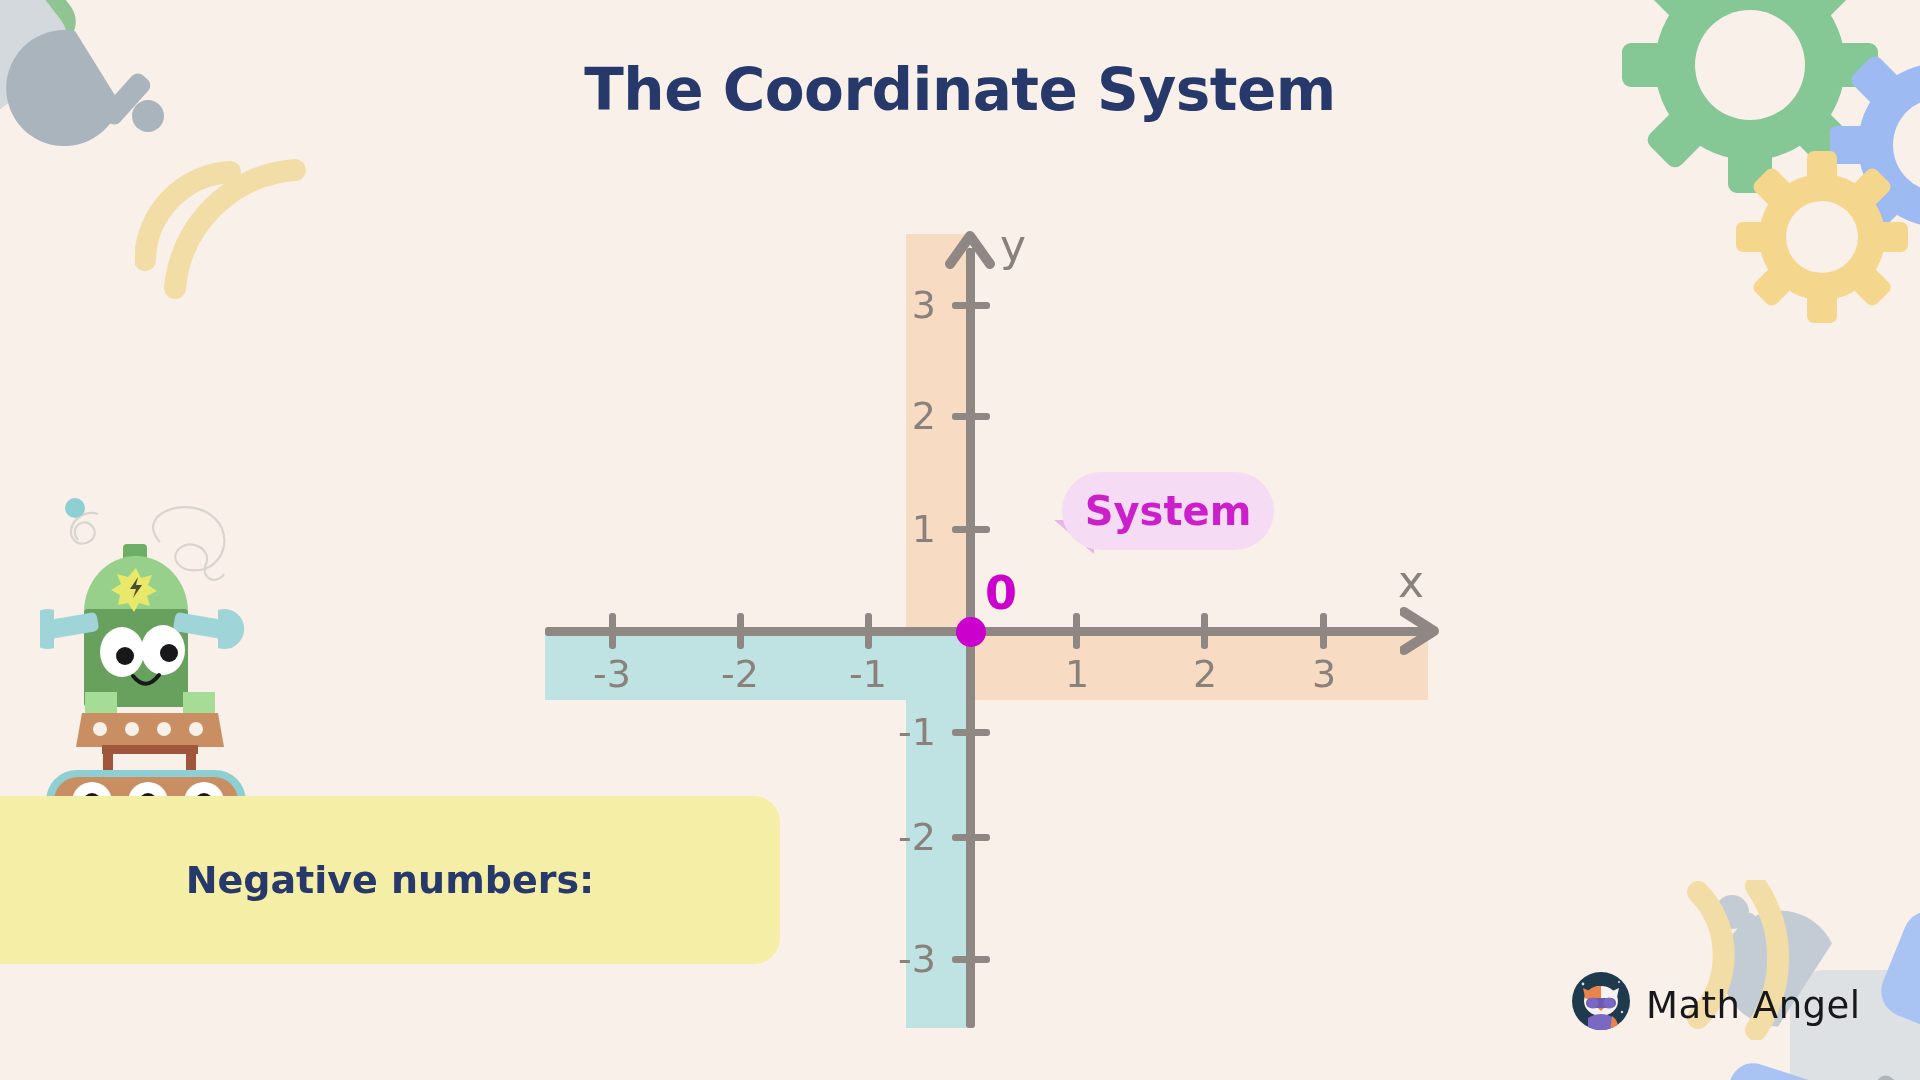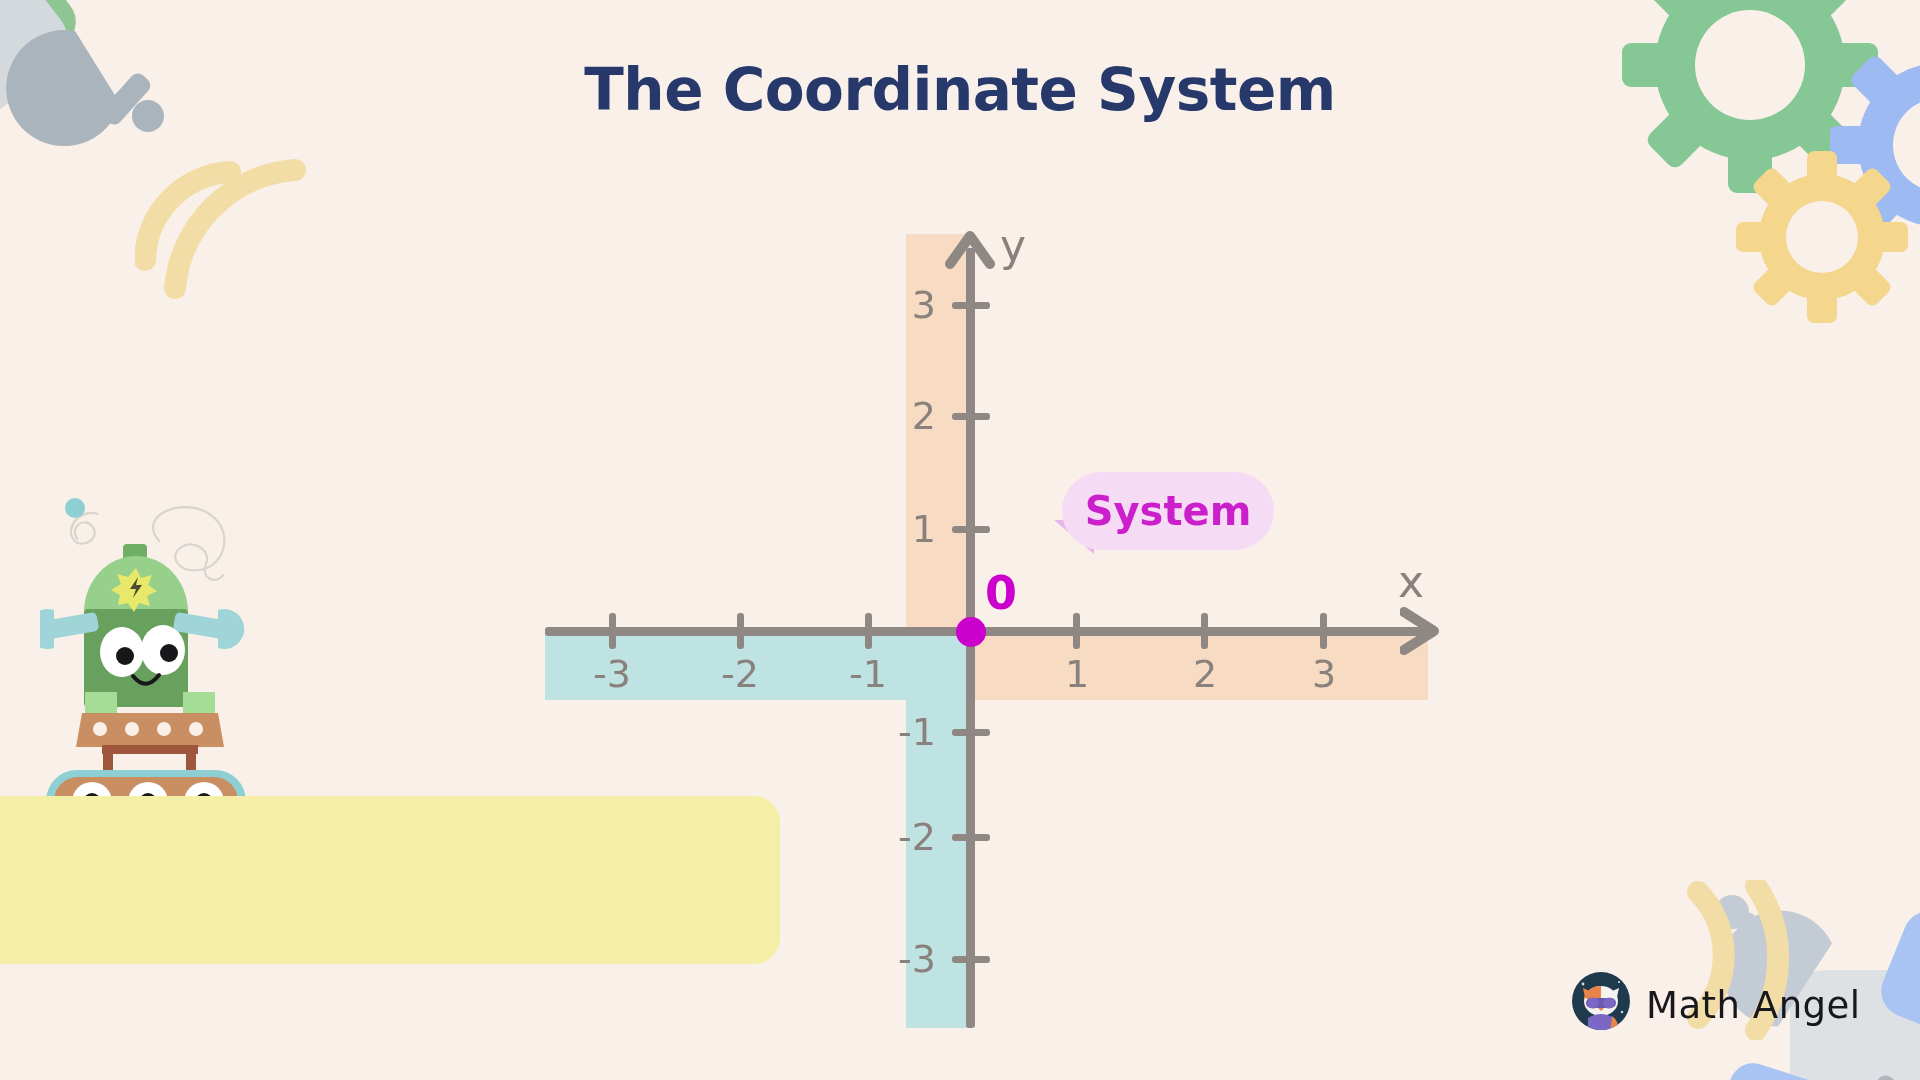--- a/index.html
+++ b/index.html
@@ -352,20 +352,21 @@
     <rect x="14" y="307" width="184" height="48" rx="24" fill="#c98f63"></rect>
     <circle cx="52" cy="332" r="20" fill="#ffffff"></circle>
     <circle cx="108" cy="332" r="20" fill="#ffffff"></circle>
     <circle cx="164" cy="332" r="20" fill="#ffffff"></circle>
     <circle cx="52" cy="332" r="9" fill="#18181a"></circle>
     <circle cx="108" cy="332" r="9" fill="#18181a"></circle>
     <circle cx="164" cy="332" r="9" fill="#18181a"></circle>
   </svg>
 
   <div id="definition-box">
+    <div id="definition-title">Negative numbers:</div>
   </div>
 
   <svg style="position:absolute;left:1690px;top:880px;" width="260" height="210">
     <rect x="100" y="90" width="140" height="150" rx="34" fill="#dde1e4"></rect>
     <rect x="200" y="40" width="110" height="110" rx="26" fill="#a9c4f2" transform="rotate(22 255 95)"></rect>
     <rect x="30" y="190" width="100" height="100" rx="24" fill="#a9c4f2" transform="rotate(18 80 240)"></rect>
     <path d="M 80 140 A 58 58 0 1 1 150 70 Z" fill="#c3cbd4" transform="rotate(-12 115 105)"></path>
     <rect x="58" y="30" width="22" height="56" rx="8" fill="#c3cbd4" transform="rotate(-40 69 58)"></rect>
     <circle cx="42" cy="32" r="17" fill="#c3cbd4"></circle>
     <rect x="182" y="204" width="46" height="22" rx="9" fill="#aeb6bd" transform="rotate(40 205 215)"></rect>

